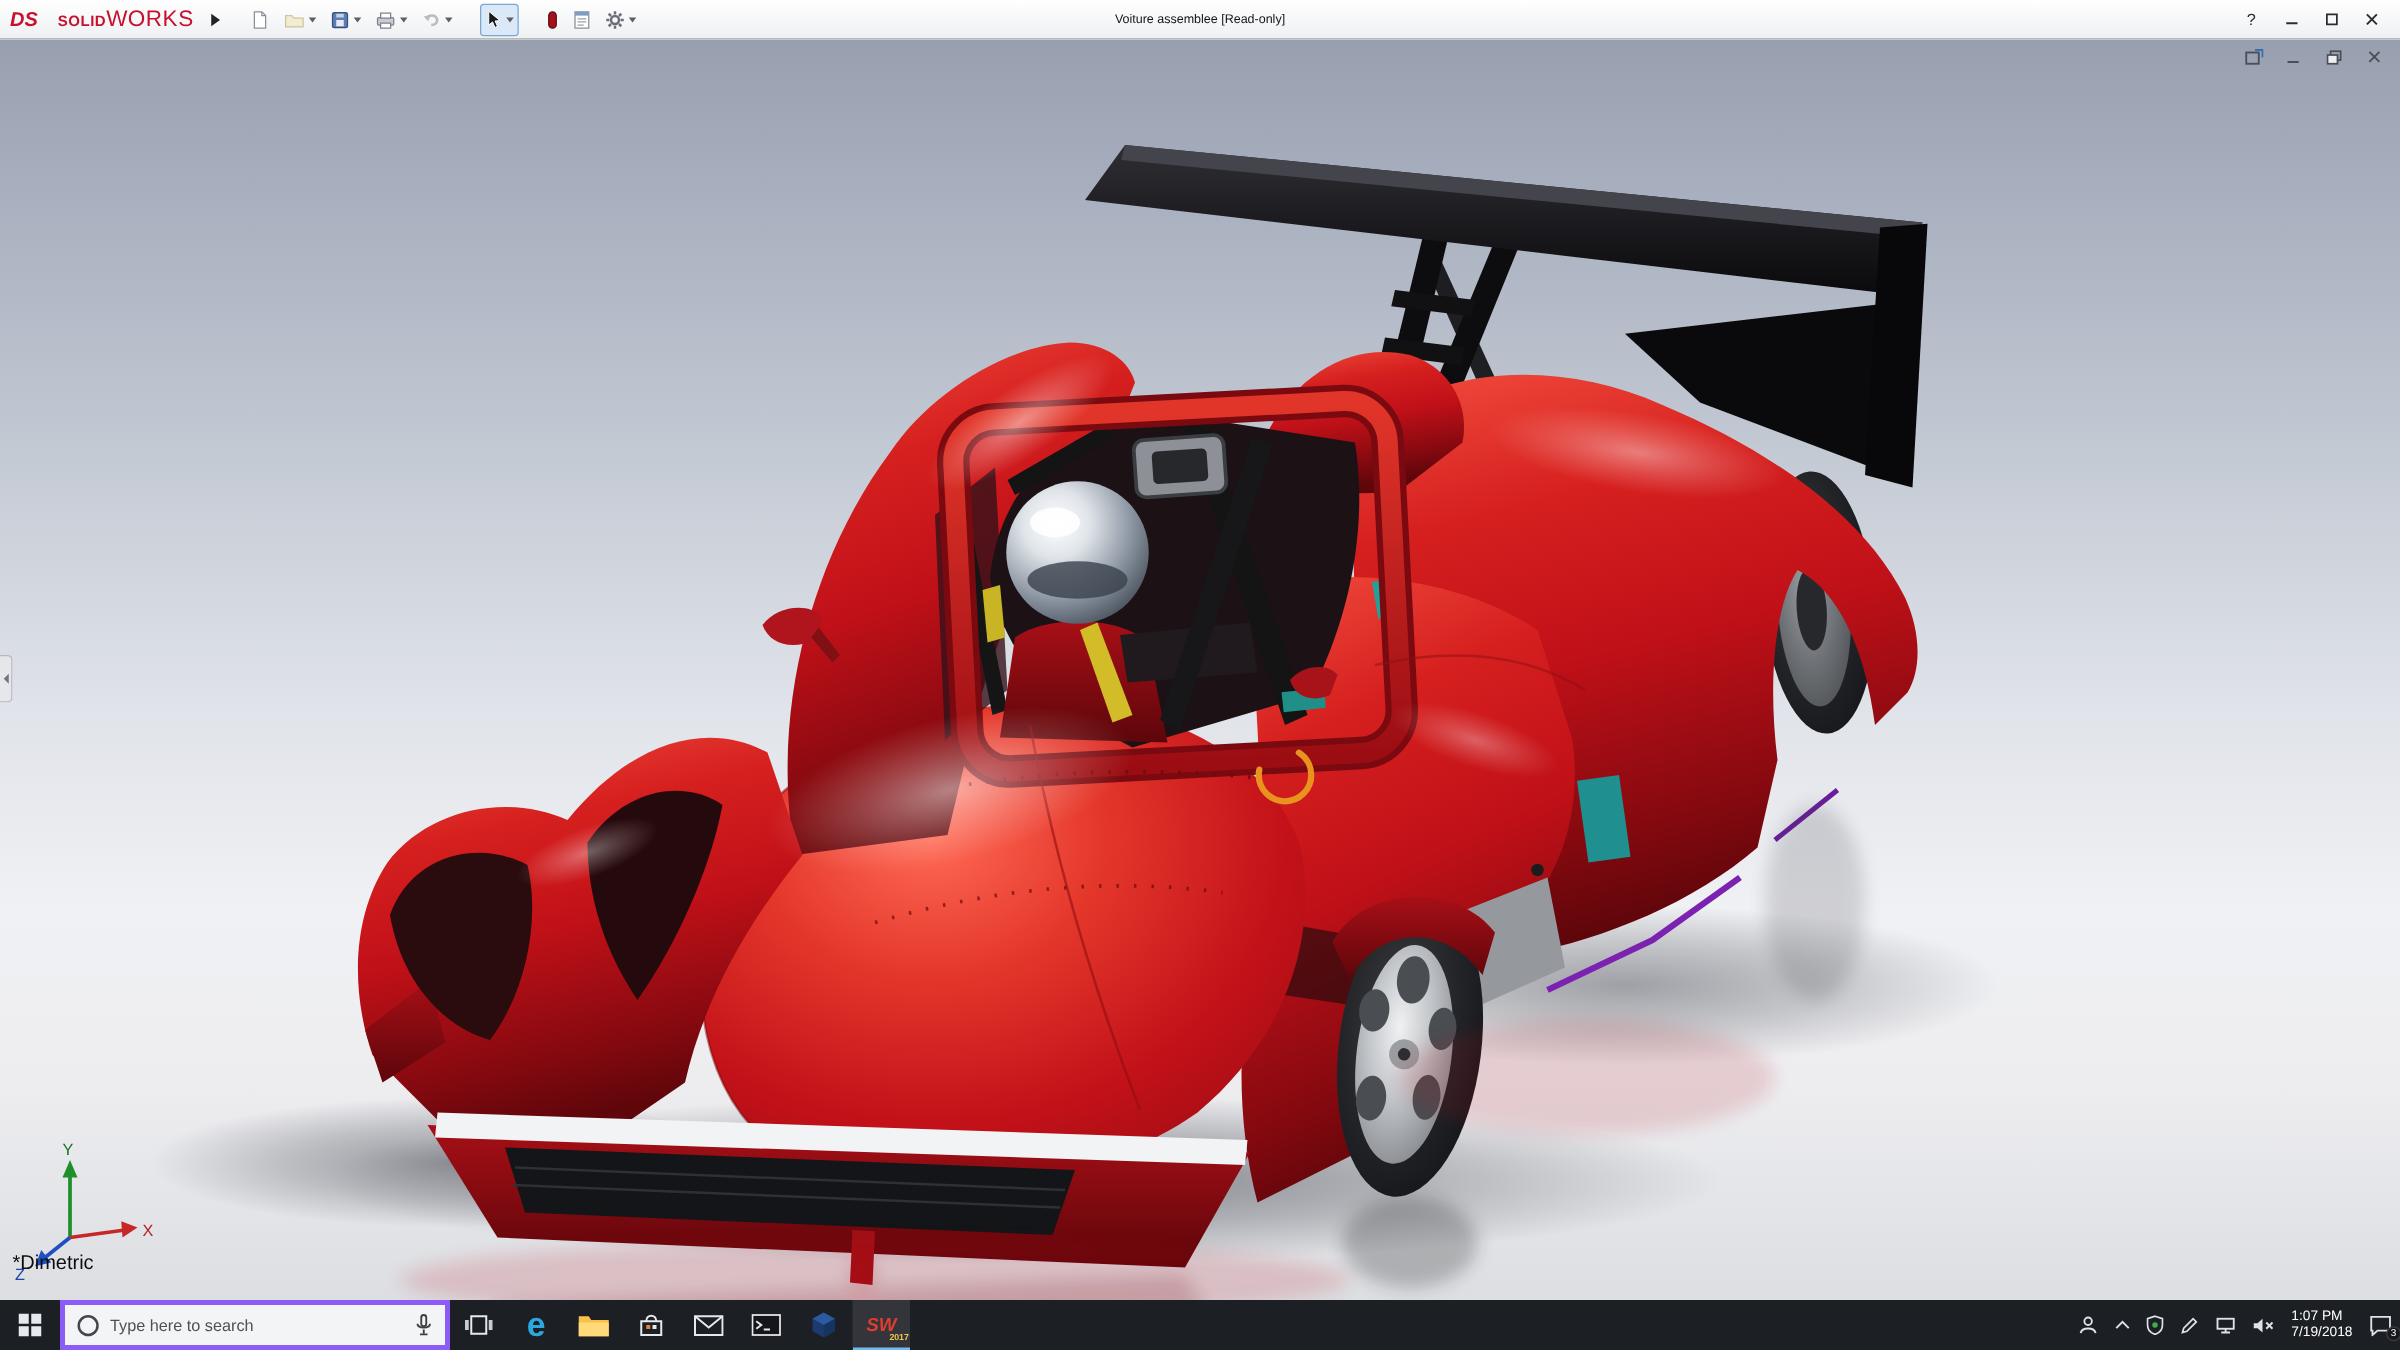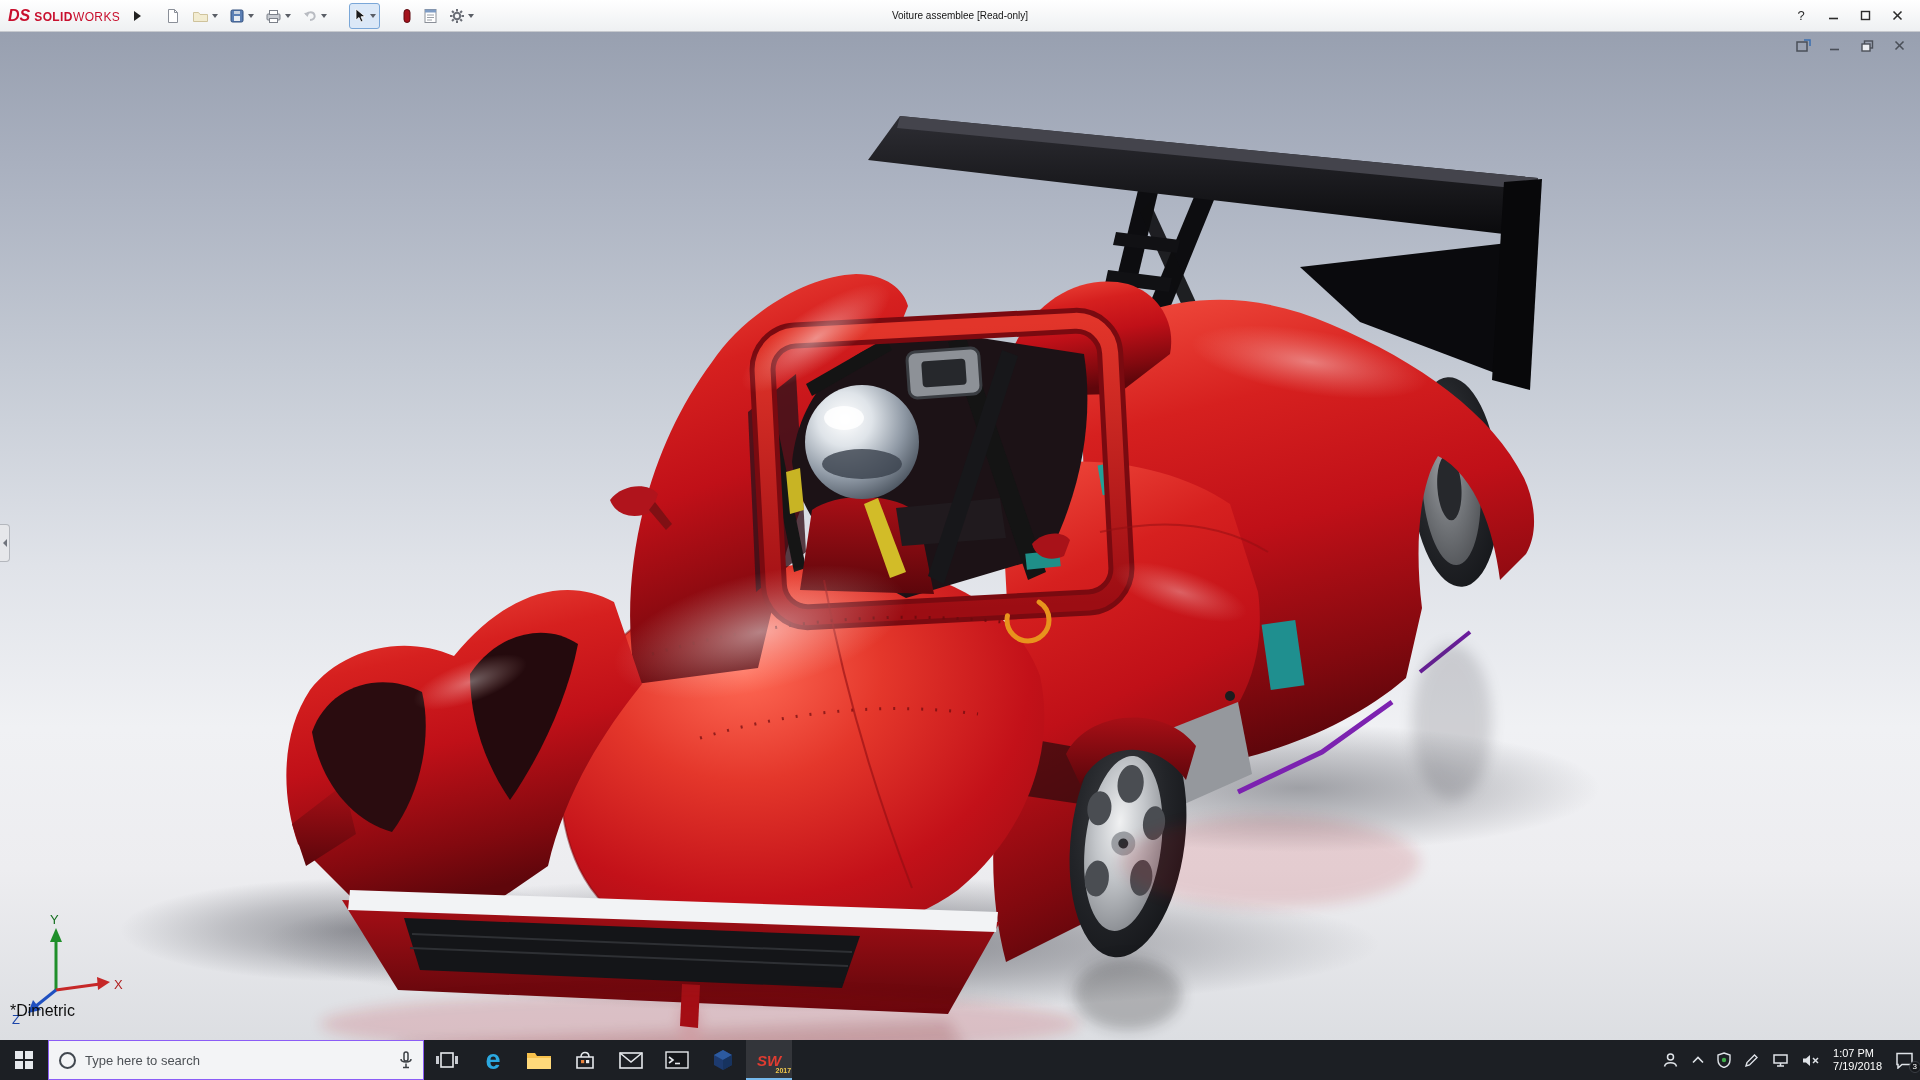--- a/index.html
+++ b/index.html
@@ -1,23 +1,23 @@
 <!DOCTYPE html>
 <html><head>
 <meta charset="utf-8">
 <style>
   html,body{margin:0;padding:0}
   body{width:1920px;height:1080px;overflow:hidden;background:#000;font-family:"Liberation Sans",sans-serif;-webkit-font-smoothing:antialiased}
 
   
   .titlebar{height:32px;background:linear-gradient(#ffffff,#eef0f2);border-bottom:1px solid #c6c9ce;display:flex;align-items:center;position:relative;box-sizing:border-box;padding:0 8px;z-index:5}
   .brand{display:flex;align-items:baseline;margin-right:8px;cursor:default}
-  .ds{color:#c8102e;font-weight:bold;font-style:italic;font-size:16px;margin-right:4px}
+  .ds{color:#c8102e;font-weight:bold;font-style:italic;font-size:16px;margin-right:16px}
   .solid{color:#c8102e;font-weight:bold;font-size:12px;letter-spacing:.4px}
-  .works{color:#c8102e;font-size:12px;letter-spacing:.4px}
+  .works{color:#c8102e;font-size:18px;letter-spacing:.4px}
   .flyout{width:0;height:0;border-left:7px solid #222;border-top:5px solid transparent;border-bottom:5px solid transparent;margin:0 20px 0 6px}
   .toolbar{display:flex;align-items:center;gap:3px}
   .tbtn{display:flex;align-items:center;height:24px;padding:0 3px;border-radius:3px;border:1px solid transparent}
   .tbtn.pressed{border:1px solid #7aa7d8;background:#dbe8f7}
   .caret{width:0;height:0;border-top:4px solid #5a5e66;border-left:3.5px solid transparent;border-right:3.5px solid transparent;margin-left:3px}
   .tsep{width:12px}
   .app-title{position:absolute;left:50%;transform:translateX(-50%);font-size:10px;color:#141414;white-space:nowrap}
   .win-controls{margin-left:auto;display:flex;align-items:center;gap:2px}
   .wbtn{width:30px;height:24px;display:flex;align-items:center;justify-content:center;color:#2c2c2c;font-size:13px}
 
@@ -28,21 +28,21 @@
   .dbtn{width:18px;height:15px;display:flex;align-items:center;justify-content:center}
   .view-label{position:absolute;left:10px;bottom:20px;font-size:16px;color:#0d0d0d}
   .collapse-tab{position:absolute;left:0;top:492px;width:9px;height:36px;background:#e6e7ea;border:1px solid #b4b7bd;border-left:none;border-radius:0 4px 4px 0;display:flex;align-items:center;justify-content:center}
   .collapse-tab::after{content:"";width:0;height:0;border-right:4px solid #70747c;border-top:4px solid transparent;border-bottom:4px solid transparent}
 
   
   .taskbar{height:40px;background:#1c1f24;display:flex;align-items:stretch;color:#e9ebee;position:relative;z-index:5}
   .start{width:48px;display:flex;align-items:center;justify-content:center}
   .winlogo{display:grid;grid-template-columns:8px 8px;grid-template-rows:8px 8px;gap:2px}
   .winlogo span{background:#e6e9ed}
-  .searchbox{width:376px;background:#f3f4f6;display:flex;align-items:center;gap:9px;padding:0 10px;border:1px solid #8b5cf6;box-sizing:border-box}
+  .searchbox{width:312px;background:#f3f4f6;display:flex;align-items:center;gap:9px;padding:0 10px;border:4px solid #8b5cf6;box-sizing:border-box}
   .search-text{color:#4d5156;font-size:13px;flex:1;white-space:nowrap;overflow:hidden}
   .cortana{width:17px;height:17px;border-radius:50%;border:2.5px solid #41474f;box-sizing:border-box;flex:none}
   .appbtn{width:46px;display:flex;align-items:center;justify-content:center;position:relative}
   .appbtn.active{background:rgba(255,255,255,.10);box-shadow:inset 0 -2px 0 #76b9ed}
   .edge-e{color:#2ba8e0;font-size:27px;font-weight:bold;line-height:1}
   .sw-tile{position:relative;color:#e03c31;font-weight:bold;font-style:italic;font-size:15px;line-height:1}
   .sw-tile .yr{position:absolute;right:-10px;bottom:-6px;font-size:7px;color:#f2c94c;font-style:normal;font-weight:bold}
   .tray{margin-left:auto;display:flex;align-items:center;gap:13px;padding-right:6px}
   .tray .ticon{display:flex;align-items:center;justify-content:center}
   .clock{text-align:left;font-size:11px;line-height:13px;color:#fff;white-space:nowrap}

